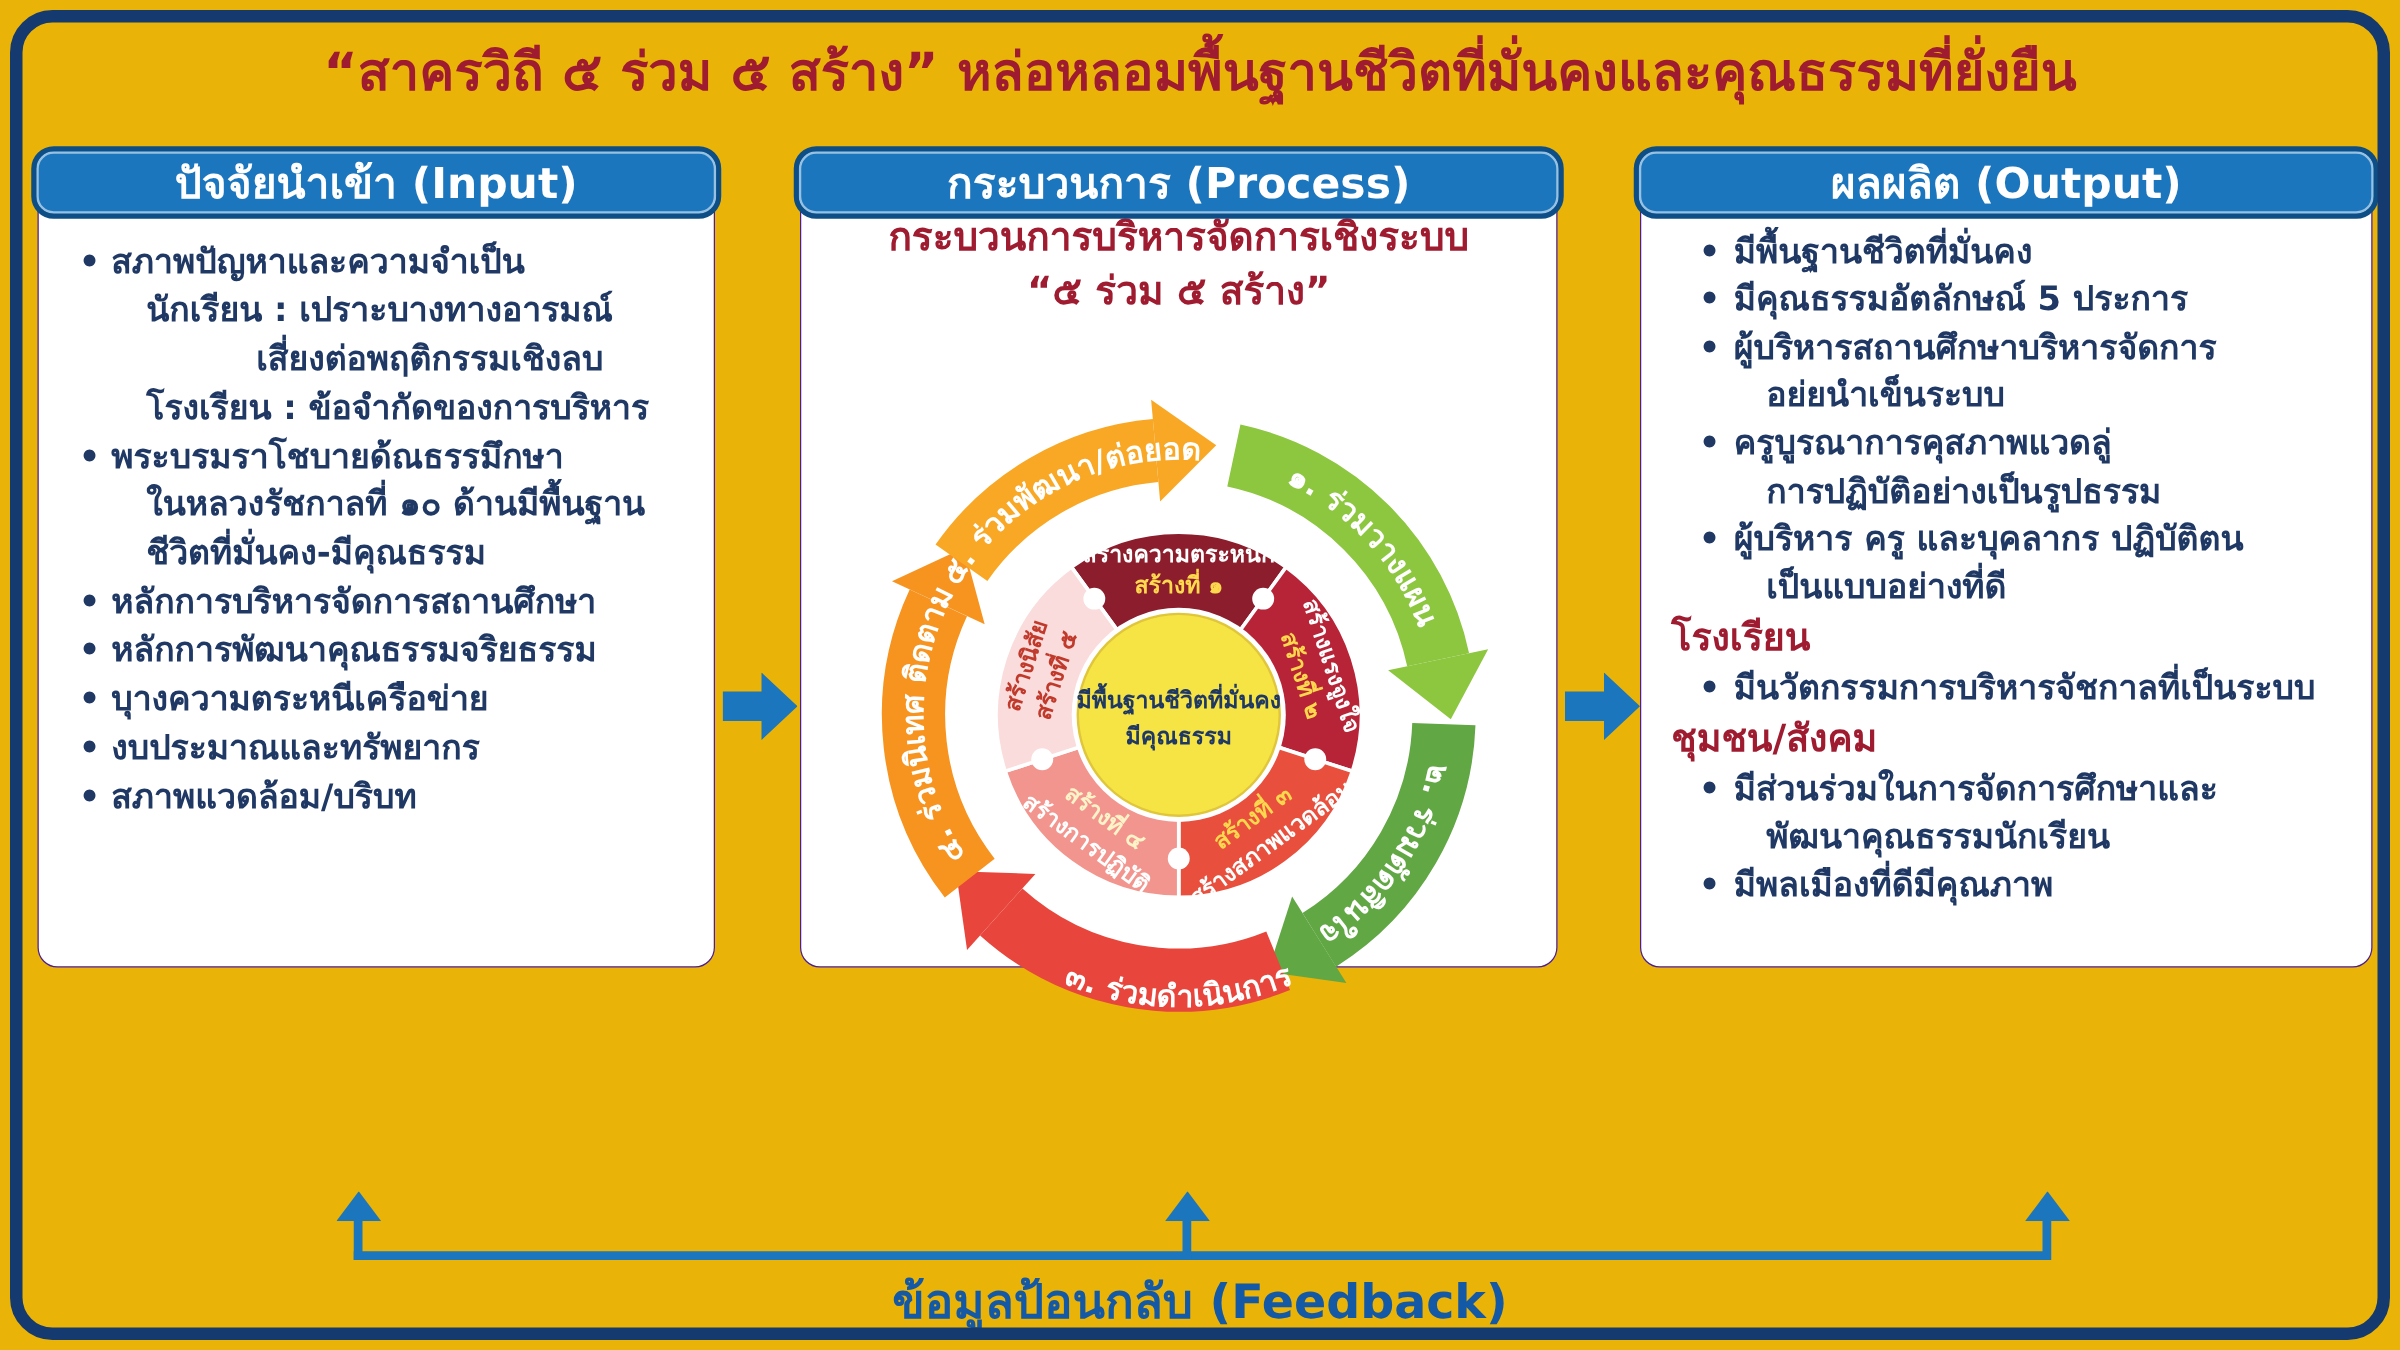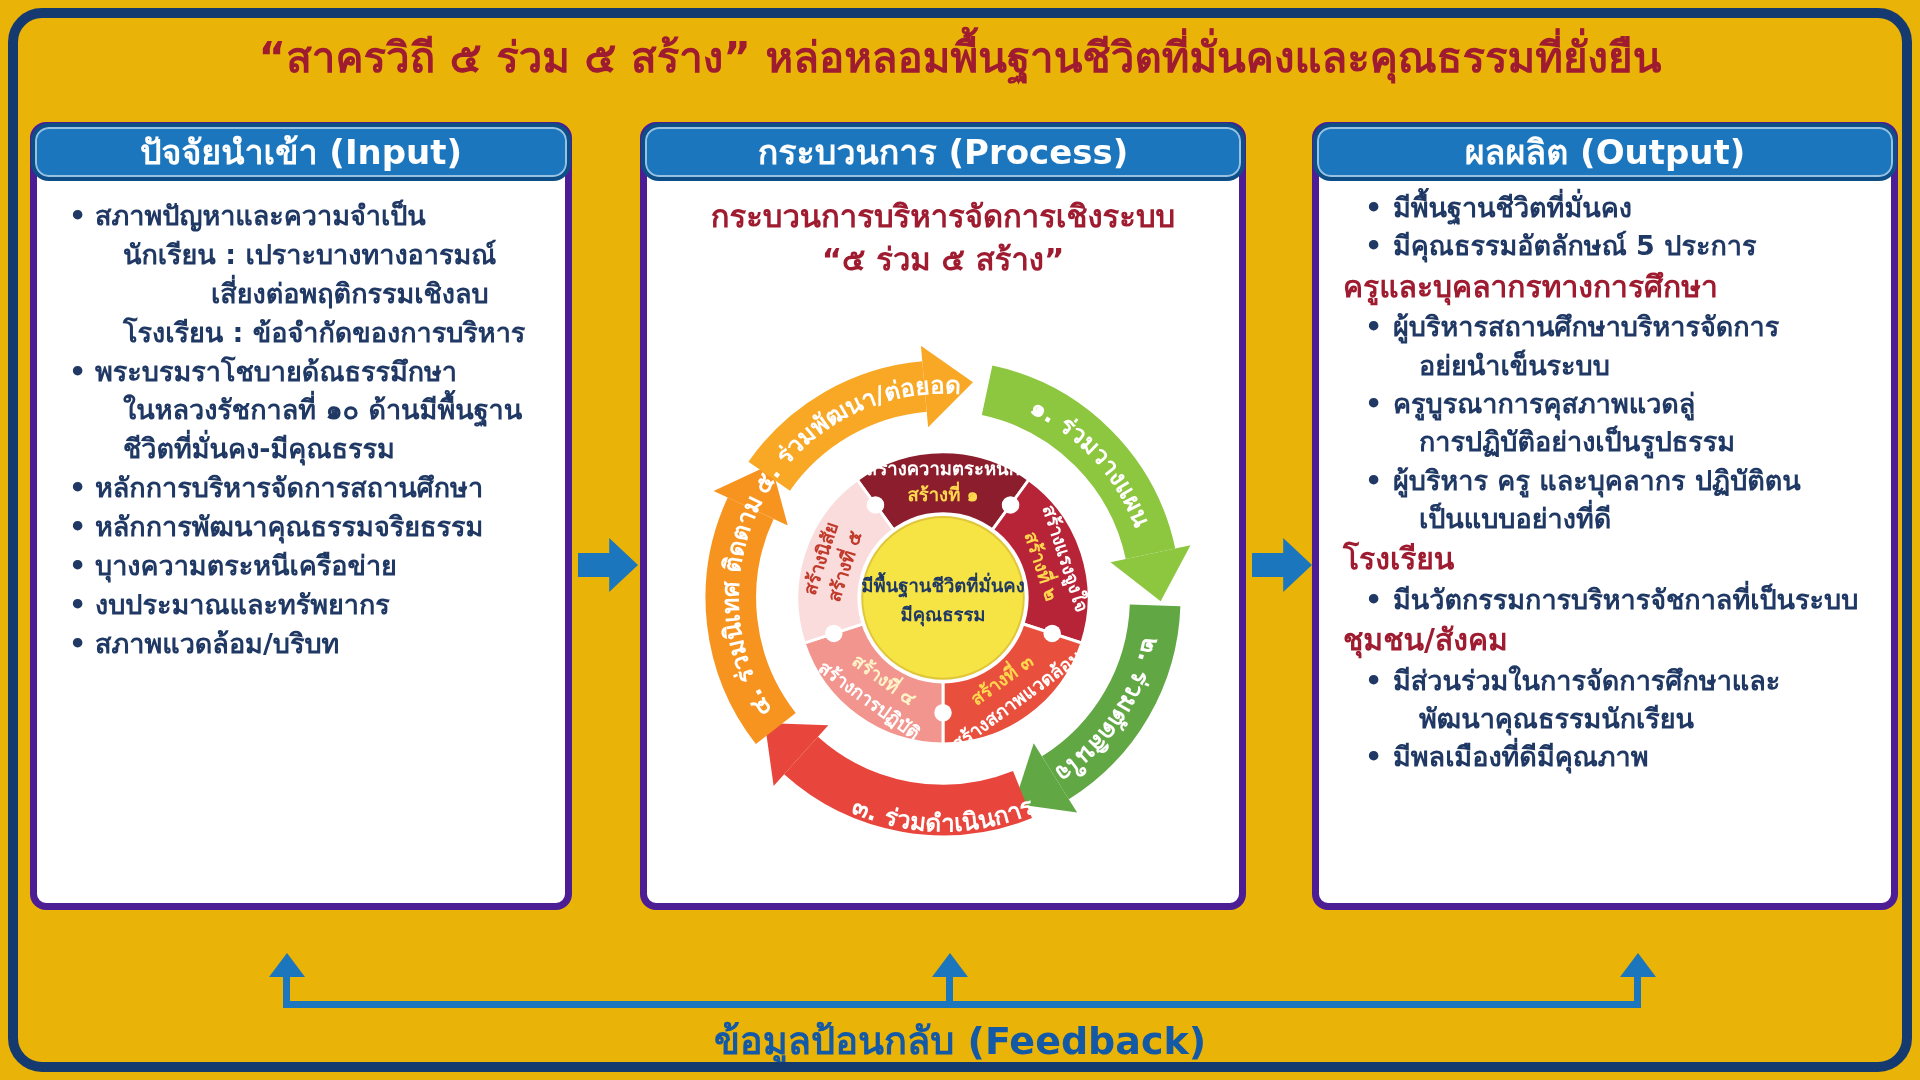--- a/index.html
+++ b/index.html
@@ -4,22 +4,22 @@
 <style>
   * { box-sizing: border-box; margin: 0; padding: 0; }
   html,body { width:1920px; height:1080px; overflow:hidden; background:#ffffff;
     font-family:"DejaVu Sans","Liberation Sans",sans-serif; }
   .stage { position:relative; width:1920px; height:1080px; background:#eab308; }
   .frame { position:absolute; inset:8px; border:10px solid #153a70; border-radius:34px; pointer-events:none; }
 
   .main-title { position:absolute; top:24px; left:0; width:100%; text-align:center;
     font-size:42px; font-weight:700; color:#9e1b30; }
 
-  .panel { position:absolute; top:122px; height:788px; background:#fff;
-    border:7px solid #4c1d95; border-radius:16px; }
+  .panel { position:absolute; top:122px; height:652px; background:#fff;
+    border:1px solid #4c1d95; border-radius:16px; }
   .panel-input  { left:30px;   width:542px; }
   .panel-process{ left:640px;  width:606px; text-align:center; }
   .panel-output { left:1312px; width:586px; }
 
   .panel-header { position:absolute; top:-6px; left:-6px; right:-6px; height:58px;
     background:#1b76bd; border:4px solid #0e4e86; border-radius:18px;
     box-shadow: inset 0 0 0 2px rgba(255,255,255,.55);
     color:#fff; font-size:34px; font-weight:700;
     display:flex; align-items:center; justify-content:center; }
 
@@ -30,21 +30,21 @@
   .line.cont  { padding-left:62px; }
   .line.cont2 { padding-left:150px; }
 
   .out-list { padding:60px 10px 0 20px; }
   .out-list .line { line-height:1.42; }
   .out-list .heading { font-size:30px; color:#9e1b30; padding-left:4px; }
   .out-list .bullet { padding-left:54px; }
   .out-list .bullet::before { left:26px; }
   .out-list .cont { padding-left:80px; }
 
-  .proc-sub { margin-top:66px; font-size:31px; font-weight:700; color:#9e1b30; line-height:1.4; }
+  .proc-sub { margin-top:46px; font-size:31px; font-weight:700; color:#9e1b30; line-height:1.4; }
 
   .cycle { display:block; margin:4px auto 0; width:584px; height:614px; }
   .arc { fill:none; stroke-width:52; }
   .arc-label { font-size:25px; font-weight:700; fill:#ffffff; }
   .pl { font-size:19px; font-weight:700; text-anchor:middle; }
   .g1 .l1, .g2 .l1 { fill:#ffffff; } .g1 .l2, .g2 .l2 { fill:#ffd84d; }
   .g3 .l1 { fill:#ffd84d; } .g3 .l2 { fill:#ffffff; }
   .g4 .l1 { fill:#fff3c8; } .g4 .l2 { fill:#ffffff; }
   .g5 .l1, .g5 .l2 { fill:#c0392b; }
   .center-t { font-size:19px; font-weight:700; fill:#1f3864; text-anchor:middle; }
@@ -215,23 +215,20 @@
 
 
         <div class="line bullet">
           <span>มีพื้นฐานชีวิตที่มั่นคง</span>
         </div>
 
         <div class="line bullet">
           <span>มีคุณธรรมอัตลักษณ์ 5 ประการ</span>
         </div>
 
-        <div class="line heading">
-          <span>ครูและบุคลากรทางการศึกษา</span>
-        </div>
 
         <div class="line bullet">
           <span>ผู้บริหารสถานศึกษาบริหารจัดการ</span>
         </div>
 
         <div class="line cont">
           <span>อย่ยนำเข็นระบบ</span>
         </div>
 
         <div class="line bullet">

